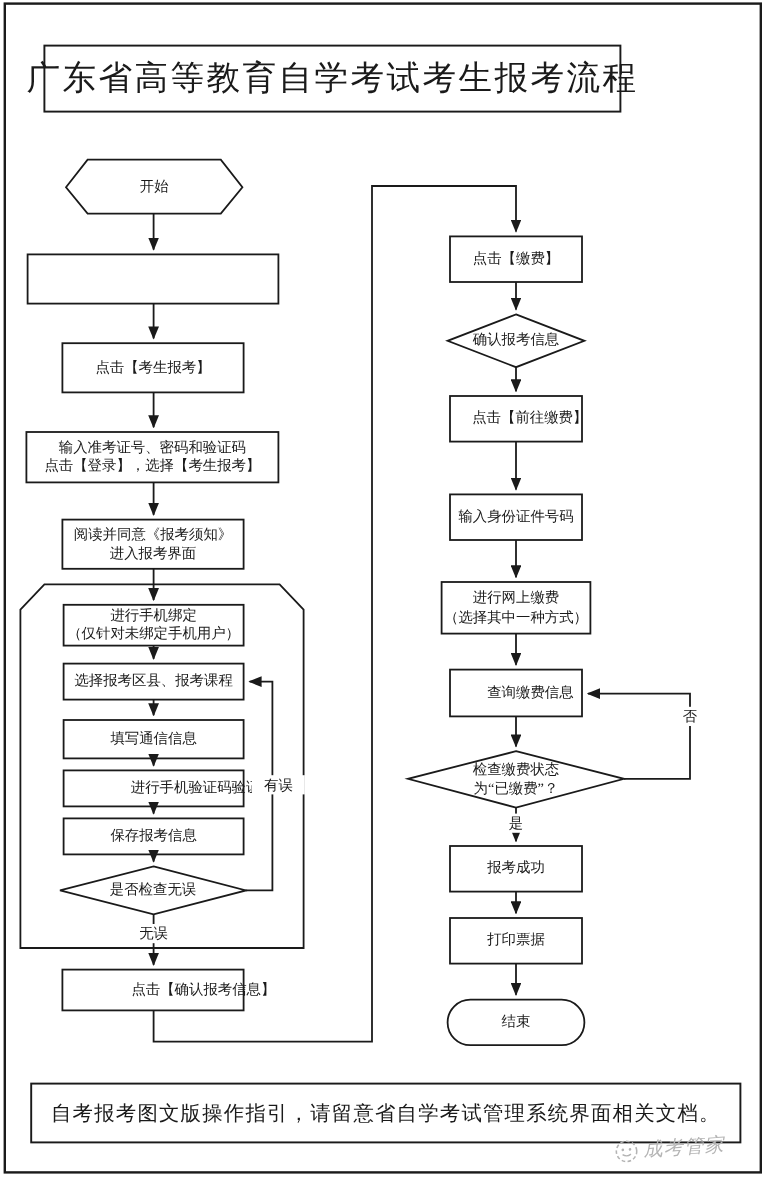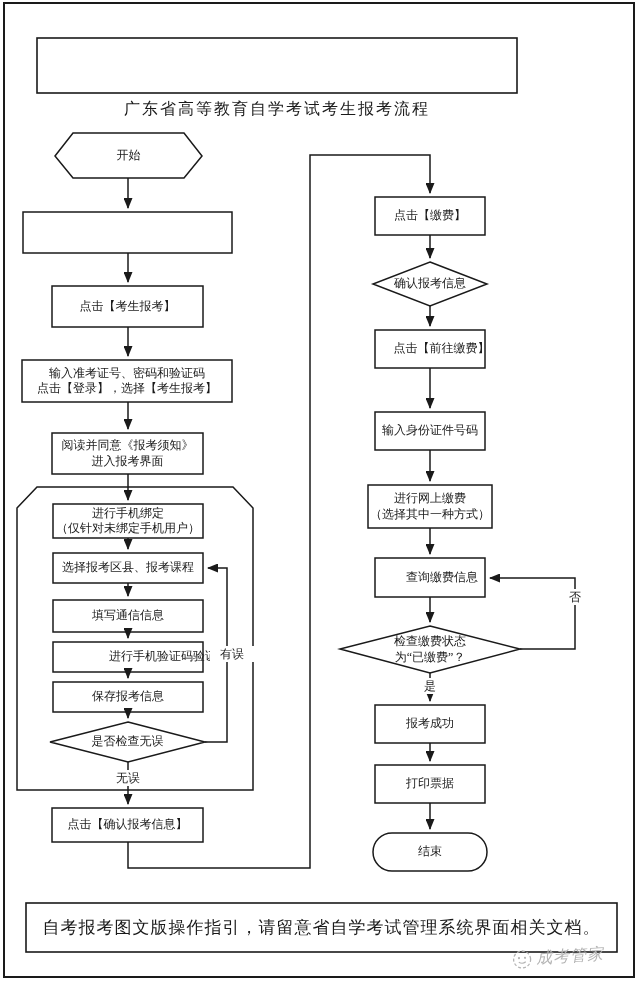--- a/index.html
+++ b/index.html
@@ -8,21 +8,21 @@
     font-family:"Liberation Serif","DejaVu Serif",serif; color:#1a1a1a;
     overflow:hidden;
   }
   .stage svg.wires { position:absolute; left:0; top:0; width:640px; height:984px; }
   .nd {
     position:absolute; display:flex; flex-direction:column;
     align-items:center; justify-content:center; text-align:center;
     font-size:12px; line-height:1.28; white-space:nowrap;
   }
   .nd span { display:block; }
-  .title-text { font-size:16px; letter-spacing:2px; font-weight:400;margin-top:44px; }
+  .title-text { font-size:28px; letter-spacing:2px; font-weight:400; }
   .url-line { font-size:11.5px; letter-spacing:0; }
   .note-text { font-size:17px; letter-spacing:1px; }
   .lbl {
     position:absolute; background:#ffffff; font-size:12px;
     text-align:center; line-height:16px; white-space:nowrap;
   }
   .watermark {
     position:absolute; left:512px; top:941px; width:120px; height:30px;
     display:flex; align-items:center; gap:4px;
     color:#b4b4b4; font-size:16px; font-style:italic;
@@ -142,21 +142,21 @@
   </div>
 
   <div class="nd" style="left:53px; top:682px; width:150px; height:30px;">
     <span>保存报考信息</span>
   </div>
 
   <div class="nd" style="left:50px; top:722px; width:155px; height:40px;">
     <span>是否检查无误</span>
   </div>
 
-  <div class="nd" style="left:52px; top:808px; width:151px; height:34px;">
+  <div class="nd" style="left:52px; top:808px; width:151px; height:34px;padding-left:42px;">
     <span>点击【确认报考信息】</span>
   </div>
 
   <div class="nd" style="left:375px; top:197px; width:110px; height:38px;">
     <span>点击【缴费】</span>
   </div>
 
   <div class="nd" style="left:373px; top:262px; width:114px; height:44px;">
     <span>确认报考信息</span>
   </div>

